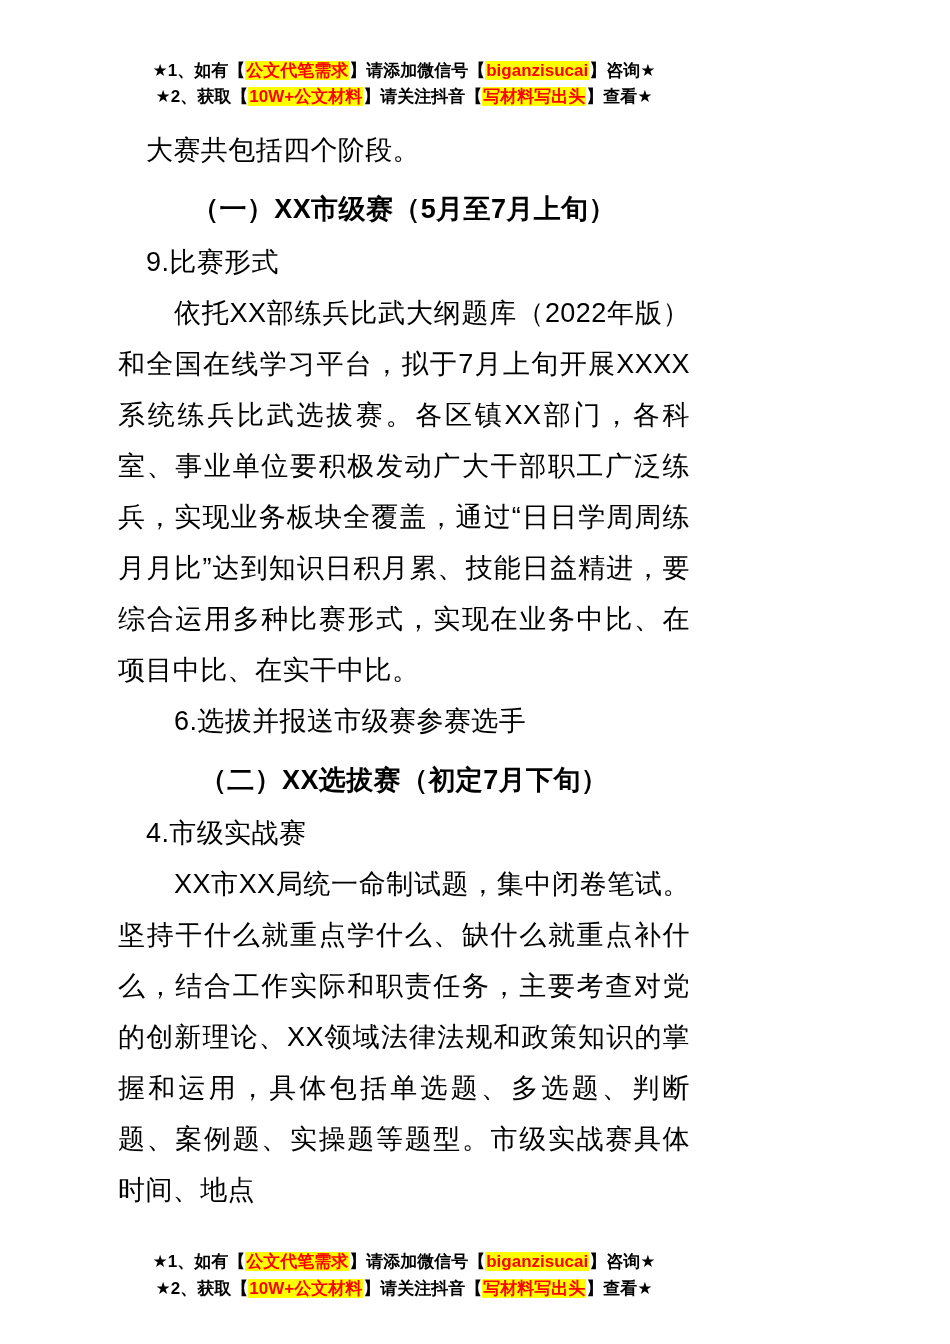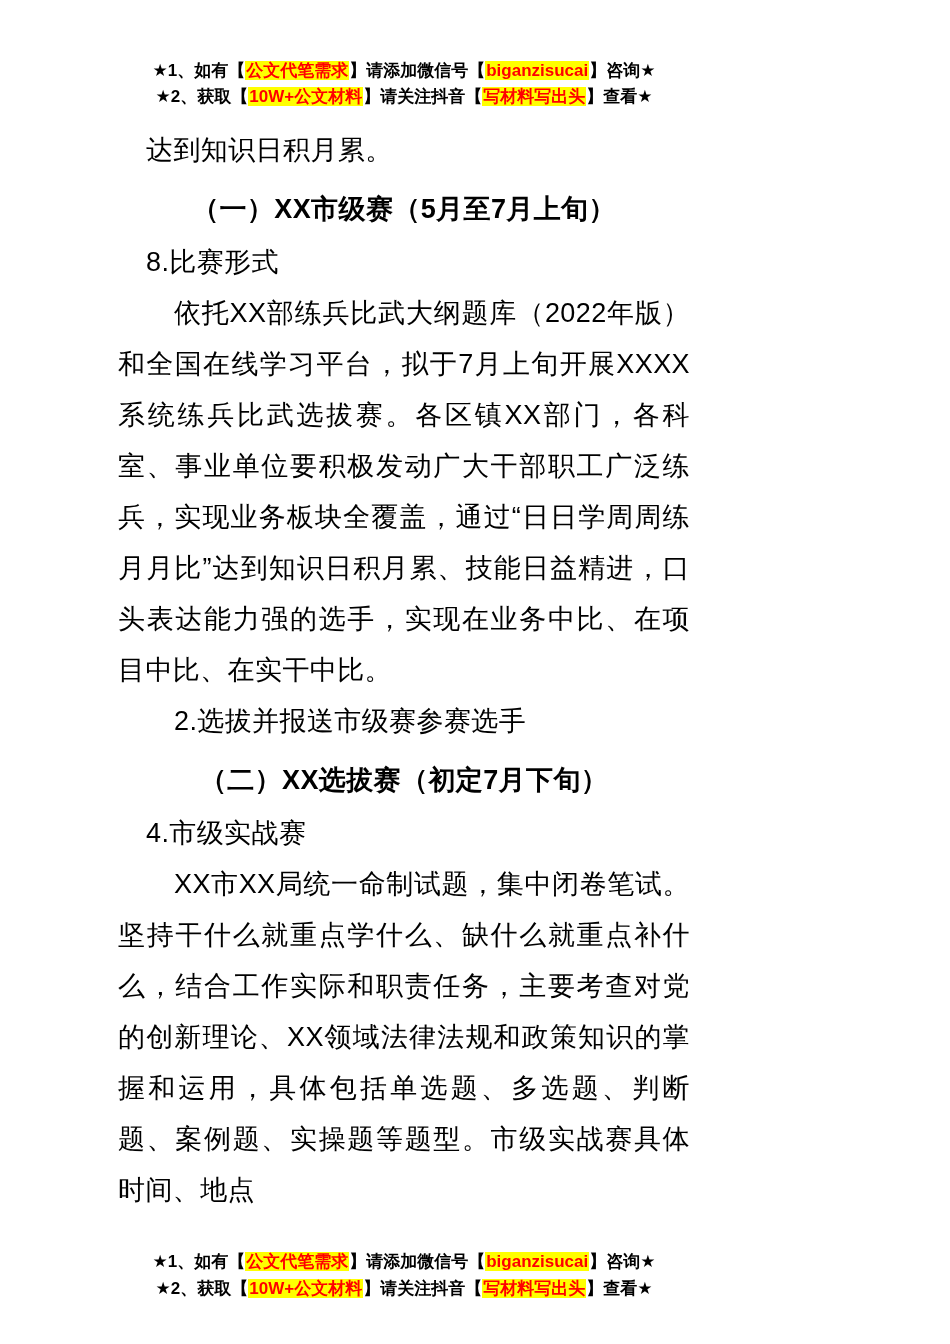--- a/index.html
+++ b/index.html
@@ -90,29 +90,29 @@
 
 <div class="page">
 
   <div class="promo promo-top">
     <span class="promo-line"><span>★1、如有【</span><span class="hl-yellow-red">公文代笔需求</span><span>】请添加微信号【</span><span class="brand">biganzisucai</span><span>】咨询★</span></span>
     <span class="promo-line"><span>★2、获取【</span><span class="hl-yellow-red">10W+公文材料</span><span>】请关注抖音【</span><span class="brand">写材料写出头</span><span>】查看★</span></span>
   </div>
 
   <div class="doc">
 
-    <p class="sub">达到知识日积月累。</p>
+    <p class="sub">大赛共包括四个阶段。</p>
 
     <p class="heading">（一）XX市级赛（5月至7月上旬）</p>
 
-    <p class="sub">8.比赛形式</p>
+    <p class="sub">9.比赛形式</p>
 
-    <p class="indent">依托XX部练兵比武大纲题库（2022年版）和全国在线学习平台，拟于7月上旬开展XXXX系统练兵比武选拔赛。各区镇XX部门，各科室、事业单位要积极发动广大干部职工广泛练兵，实现业务板块全覆盖，通过“日日学周周练月月比”达到知识日积月累、技能日益精进，口头表达能力强的选手，实现在业务中比、在项目中比、在实干中比。</p>
+    <p class="indent">依托XX部练兵比武大纲题库（2022年版）和全国在线学习平台，拟于7月上旬开展XXXX系统练兵比武选拔赛。各区镇XX部门，各科室、事业单位要积极发动广大干部职工广泛练兵，实现业务板块全覆盖，通过“日日学周周练月月比”达到知识日积月累、技能日益精进，要综合运用多种比赛形式，实现在业务中比、在项目中比、在实干中比。</p>
 
-    <p class="sub2">2.选拔并报送市级赛参赛选手</p>
+    <p class="sub2">6.选拔并报送市级赛参赛选手</p>
 
 
     <p class="heading">（二）XX选拔赛（初定7月下旬）</p>
 
     <p class="sub">4.市级实战赛</p>
 
     <p class="indent">XX市XX局统一命制试题，集中闭卷笔试。坚持干什么就重点学什么、缺什么就重点补什么，结合工作实际和职责任务，主要考查对党的创新理论、XX领域法律法规和政策知识的掌握和运用，具体包括单选题、多选题、判断题、案例题、实操题等题型。市级实战赛具体时间、地点</p>
 
   </div>
 

